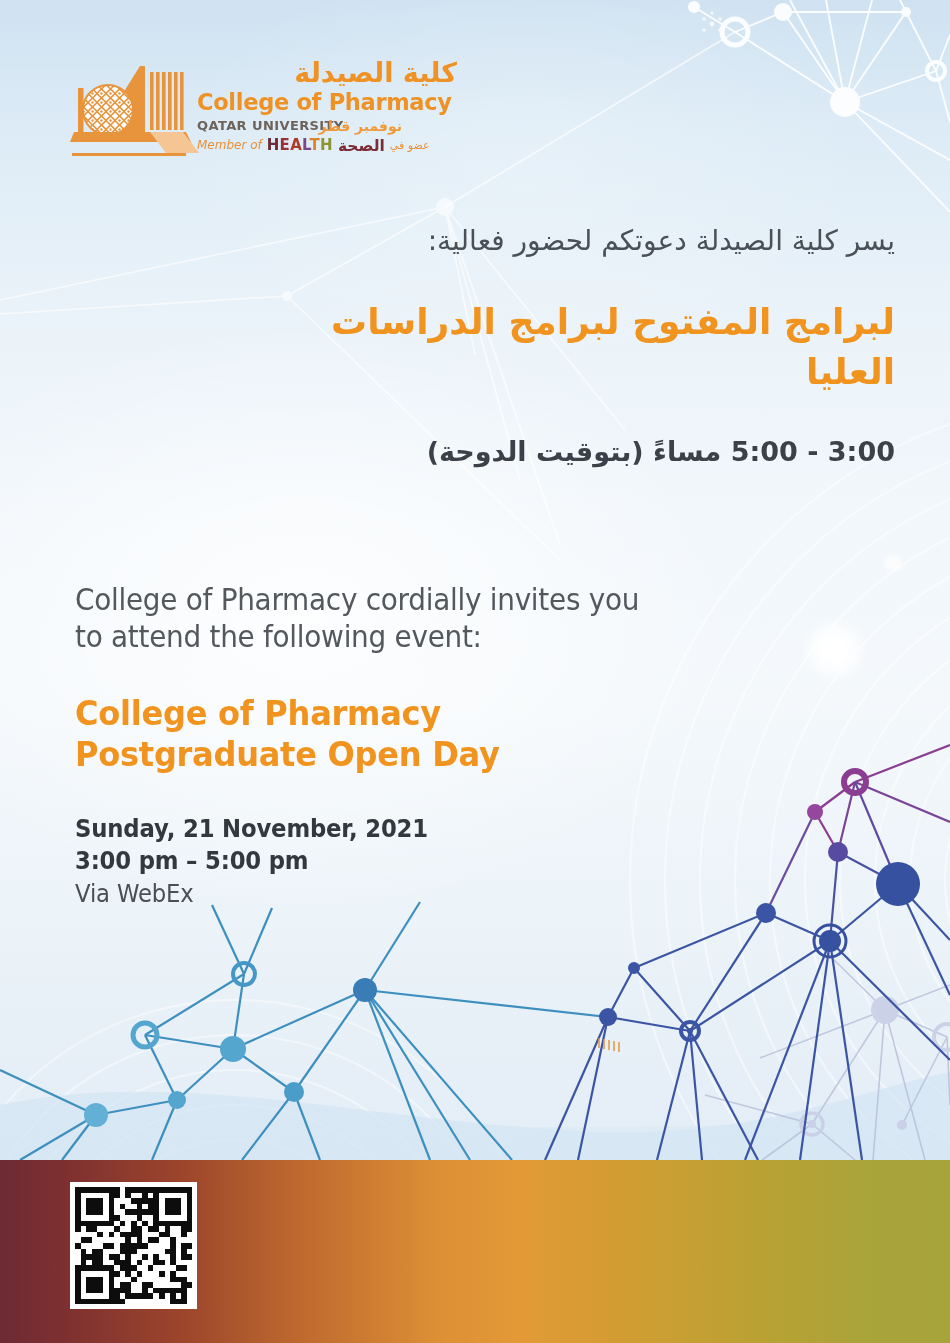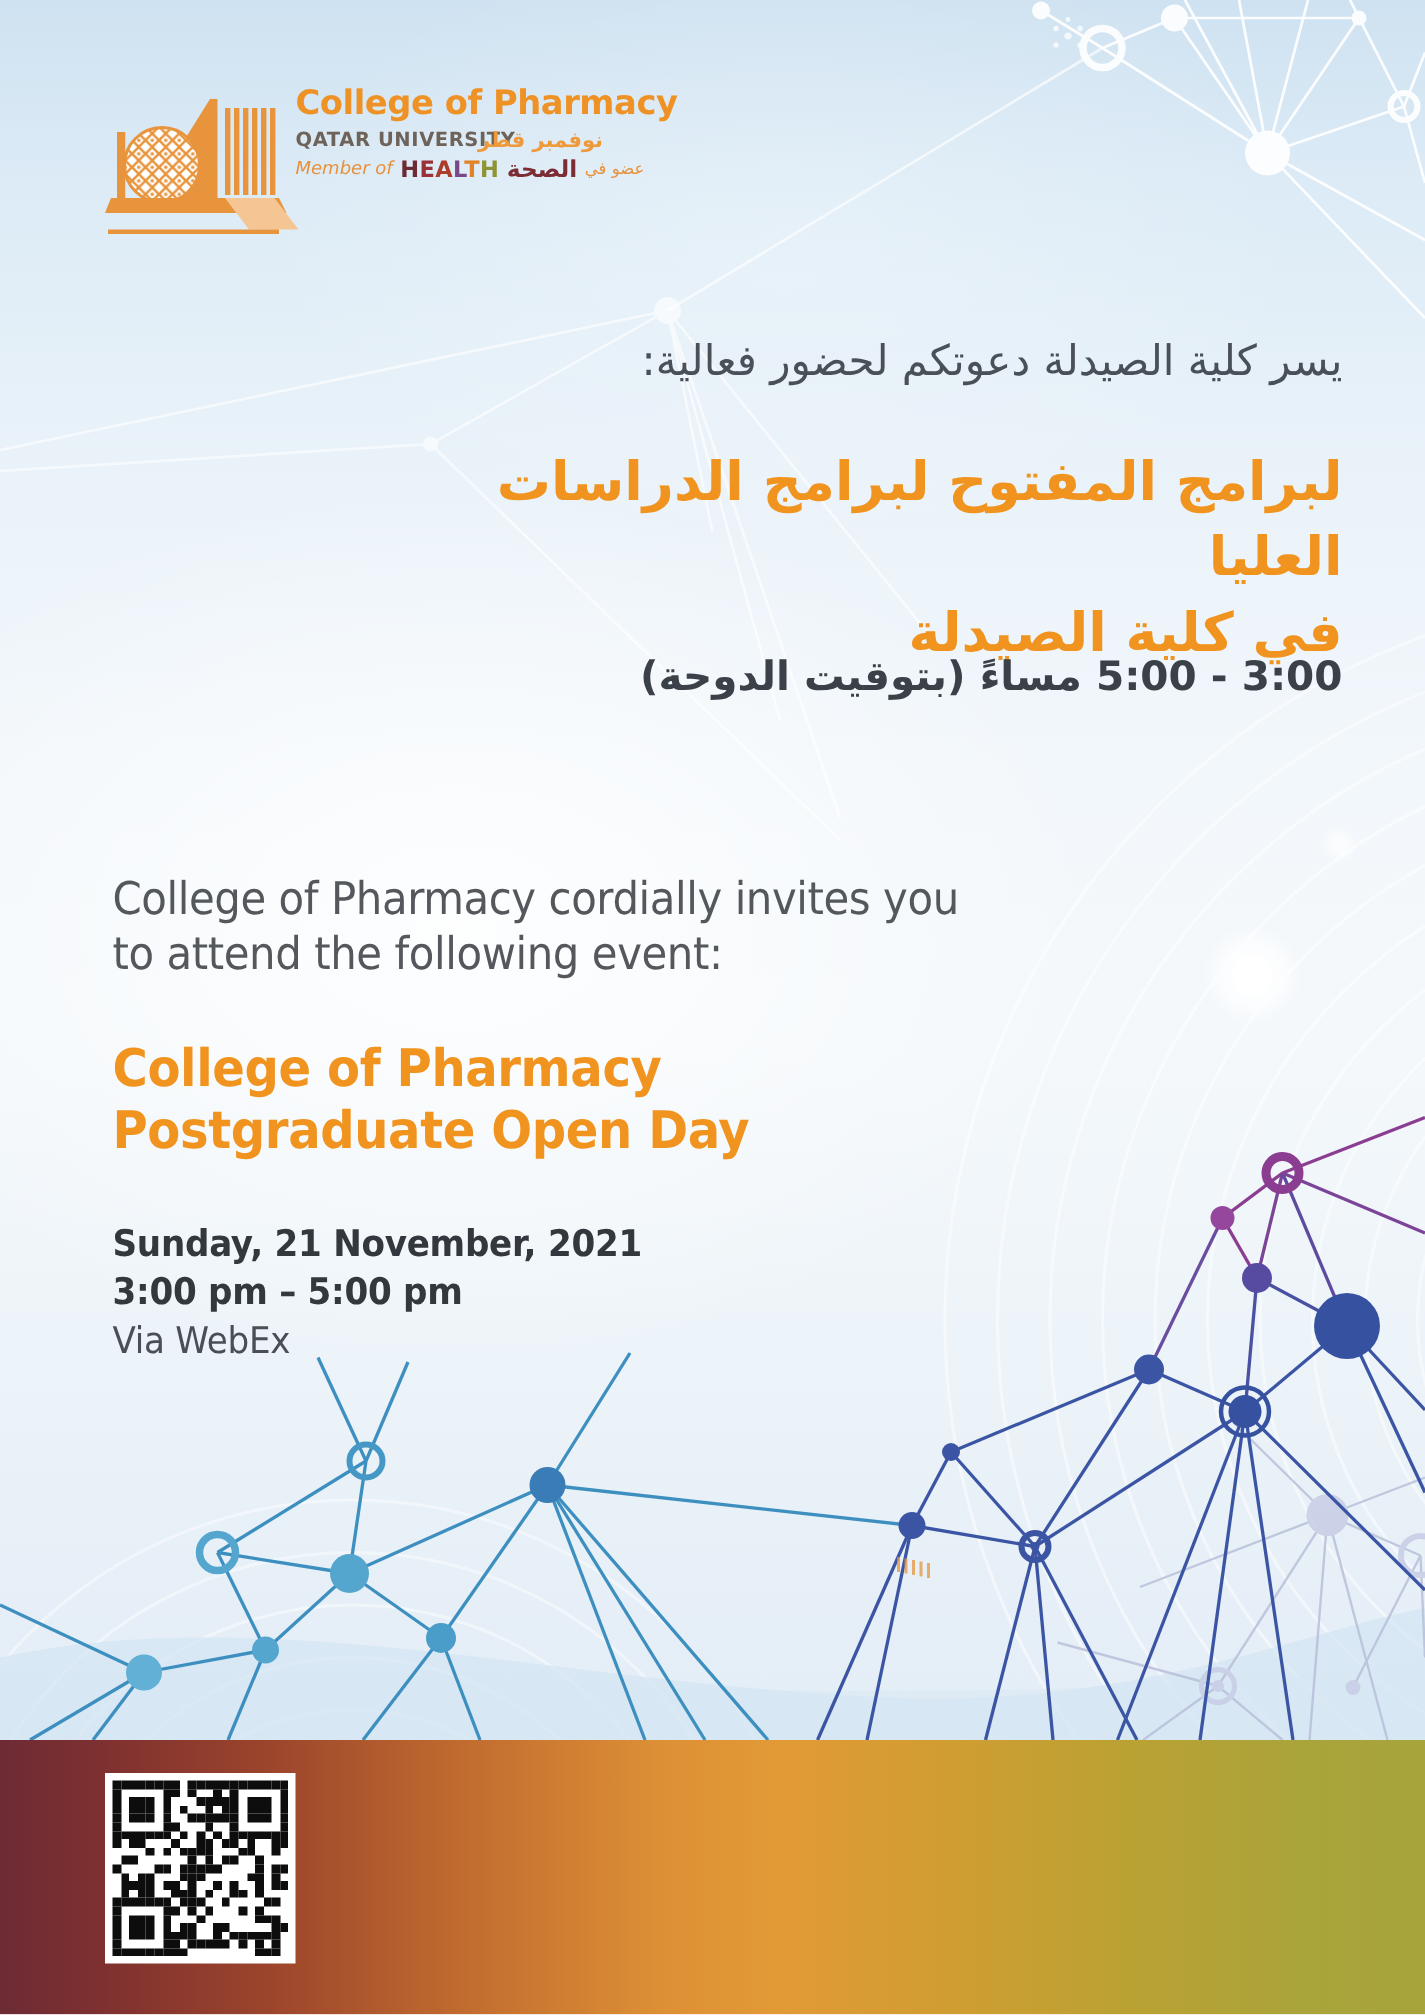--- a/index.html
+++ b/index.html
@@ -267,38 +267,38 @@
             <rect x="110" y="10" width="3.6" height="58"></rect>
         </g>
         <circle cx="38" cy="48" r="25" fill="#ffffff"></circle>
         <circle cx="38" cy="48" r="25" fill="url(#mashrabiya)"></circle>
         <circle cx="38" cy="48" r="25" fill="none" stroke="#e8943c" stroke-width="2"></circle>
         <polygon points="4,70 116,70 121,80 0,80" fill="#e8943c"></polygon>
         <polygon points="80,70 113,70 129,91 96,91" fill="#f5c693"></polygon>
       </svg>
       <div class="logo-rule"></div>
       <div class="logo-text">
+        <div class="logo-ar" dir="rtl">كلية الصيدلة</div>
         <div class="logo-en">College of Pharmacy</div>
         <div class="logo-qu">
           <span class="en">QATAR UNIVERSITY</span>
           <span class="ar" dir="rtl">نوفمبر قطر</span>
         </div>
         <div class="logo-member">
           <span class="mo">Member of</span>
           <span class="health"><span style="color: rgb(107, 42, 52);">H</span><span style="color: rgb(154, 48, 56);">E</span><span style="color: rgb(173, 60, 43);">A</span><span style="color: rgb(122, 71, 137);">L</span><span style="color: rgb(226, 131, 39);">T</span><span style="color: rgb(142, 148, 52);">H</span></span>
           <span class="health-ar" dir="rtl">الصحة</span>
           <span class="member-ar" dir="rtl">عضو في</span>
         </div>
       </div>
     </div>
 
     <div class="ar ar-intro">يسر كلية الصيدلة دعوتكم لحضور فعالية:</div>
     <div class="ar ar-title">
       <div>لبرامج المفتوح لبرامج الدراسات العليا</div>
-      <div>في كلية الصيدلة</div>
     </div>
     <div class="ar ar-details">
       <div class="d2">3:00 - 5:00 مساءً (بتوقيت الدوحة)</div>
     </div>
 
     <div class="en-col en-intro">
       <div>College of Pharmacy cordially invites you</div>
       <div>to attend the following event:</div>
     </div>
     <div class="en-col en-title">

